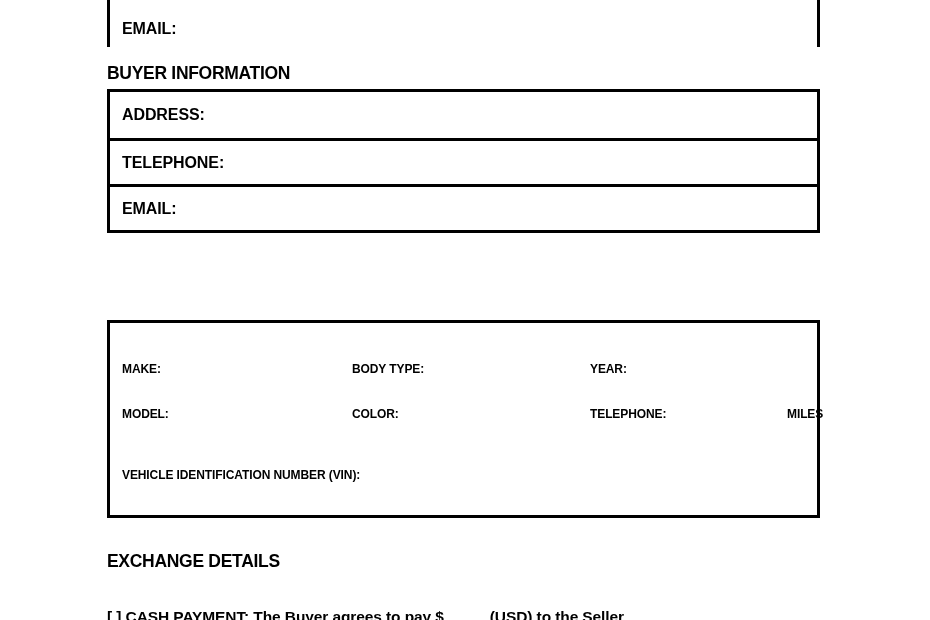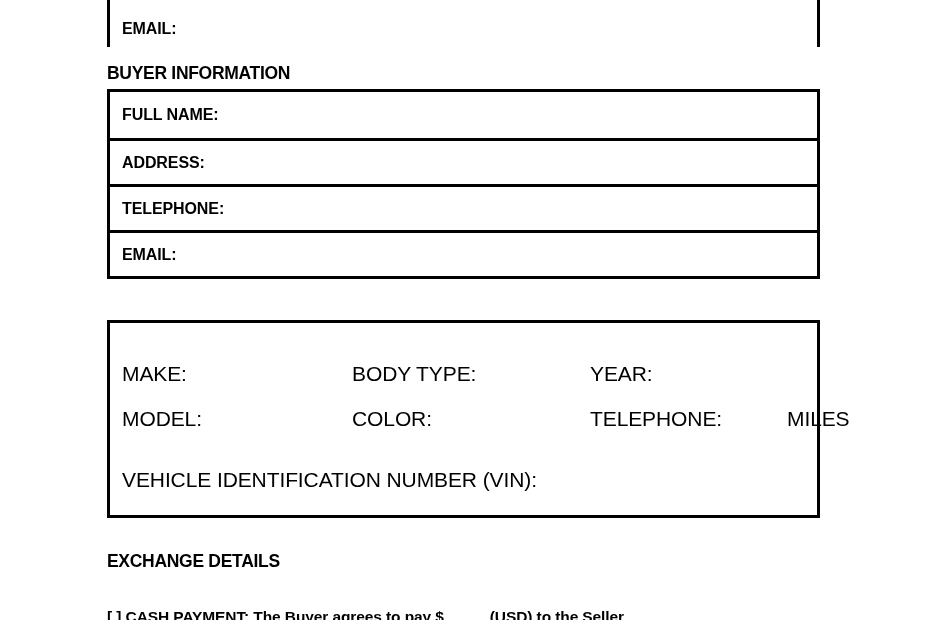--- a/index.html
+++ b/index.html
@@ -103,22 +103,22 @@
 
   .heading-exchange {
     position: absolute;
     left: 0;
     top: 553px;
   }
 
   
   .veh-line {
     position: absolute;
-    font-size: 21px;
-    font-weight: 400;
+    font-size: 12px;
+    font-weight: 700;
     letter-spacing: -0.1px;
     white-space: nowrap;
     line-height: 1;
   }
   .col-1 { left: 12px; }
   .col-2 { left: 242px; }
   .col-3 { left: 480px; }
   .col-4 { left: 641px; margin-left: 36px; }
 
   .veh-row-1 { top: 40px; }
@@ -150,23 +150,20 @@
   <div class="top-box framed-box">
     <div class="field-row">
       <span class="field-label">EMAIL:</span>
     </div>
   </div>
 
   <div class="section-heading heading-buyer">BUYER INFORMATION</div>
 
   <div class="buyer-table framed-box">
     <div class="field-row">
-      <span class="field-label">FULL NAME:</span>
-    </div>
-    <div class="field-row">
       <span class="field-label">ADDRESS:</span>
     </div>
     <div class="field-row">
       <span class="field-label">TELEPHONE:</span>
     </div>
     <div class="field-row">
       <span class="field-label">EMAIL:</span>
     </div>
   </div>
 

